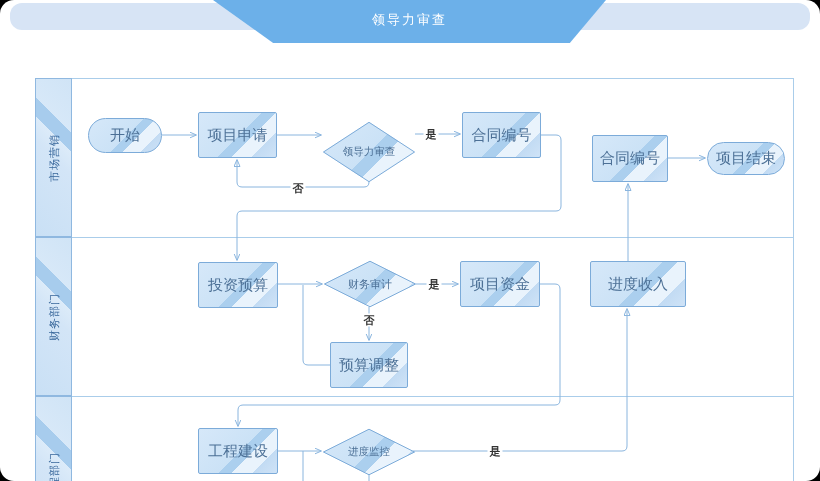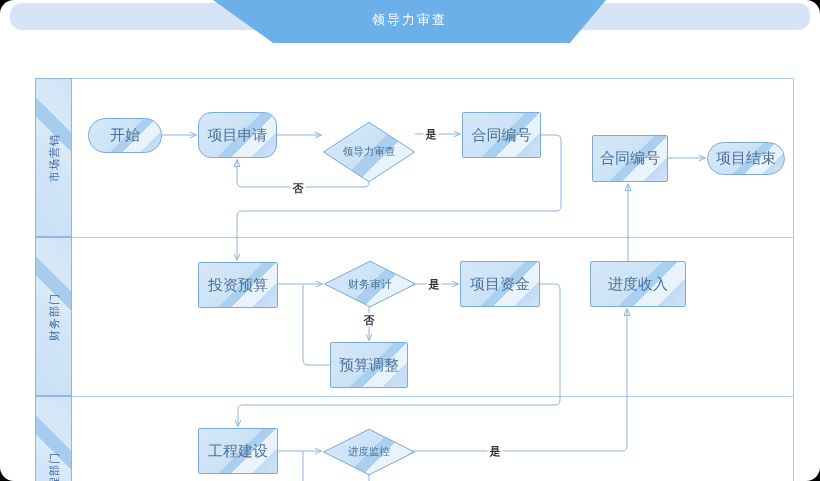--- a/index.html
+++ b/index.html
@@ -88,21 +88,21 @@
 
   <span class="edge-chip" style="left:431px;top:134px;">是</span>
   <span class="edge-chip" style="left:298px;top:188px;">否</span>
   <span class="edge-chip" style="left:434px;top:284px;">是</span>
   <span class="edge-chip" style="left:369px;top:320px;">否</span>
   <span class="edge-chip" style="left:495px;top:451px;">是</span>
 
   <div class="node stadium" style="left:88px;top:118px;width:74px;height:35px;">
     <span class="nlabel">开始</span>
   </div>
-  <div class="node rect" style="left:198px;top:112px;width:79px;height:46px;border-radius:13px;">
+  <div class="node rect" style="left:198px;top:112px;width:79px;height:46px;">
     <span class="nlabel">项目申请</span>
   </div>
   <div class="node" style="left:323px;top:122px;width:92px;height:60px;">
     <div class="diamond-fill"></div>
     <svg class="diamond-border" viewBox="0 0 100 100" preserveAspectRatio="none">
       <polygon points="50,0.5 99.5,50 50,99.5 0.5,50"></polygon>
     </svg>
     <span class="nlabel" style="font-size:10.5px;">领导力审查</span>
   </div>
   <div class="node rect" style="left:462px;top:112px;width:79px;height:46px;">

